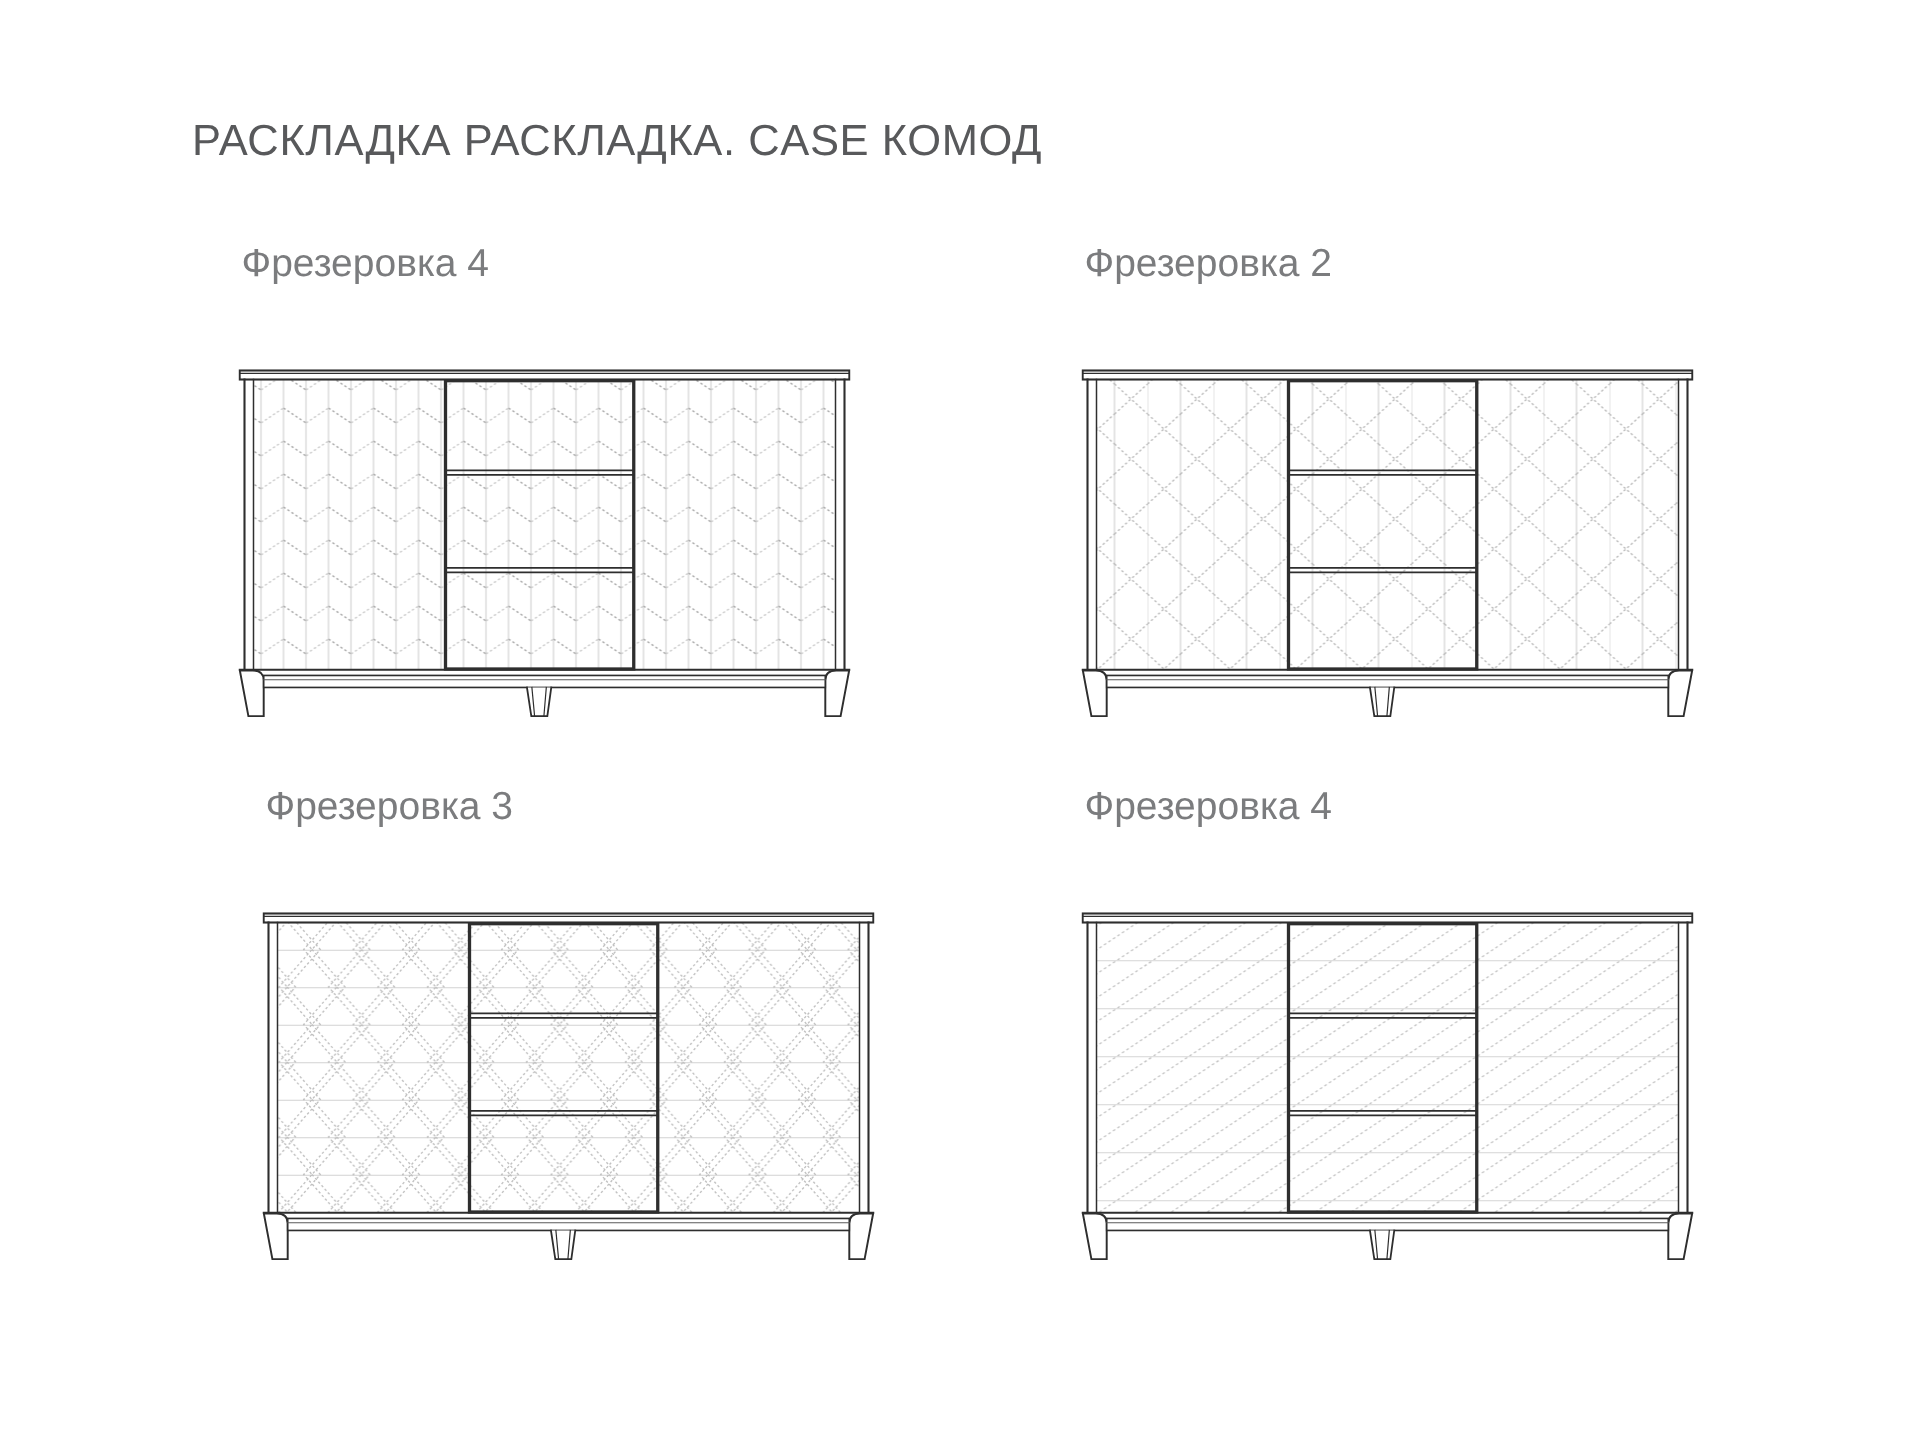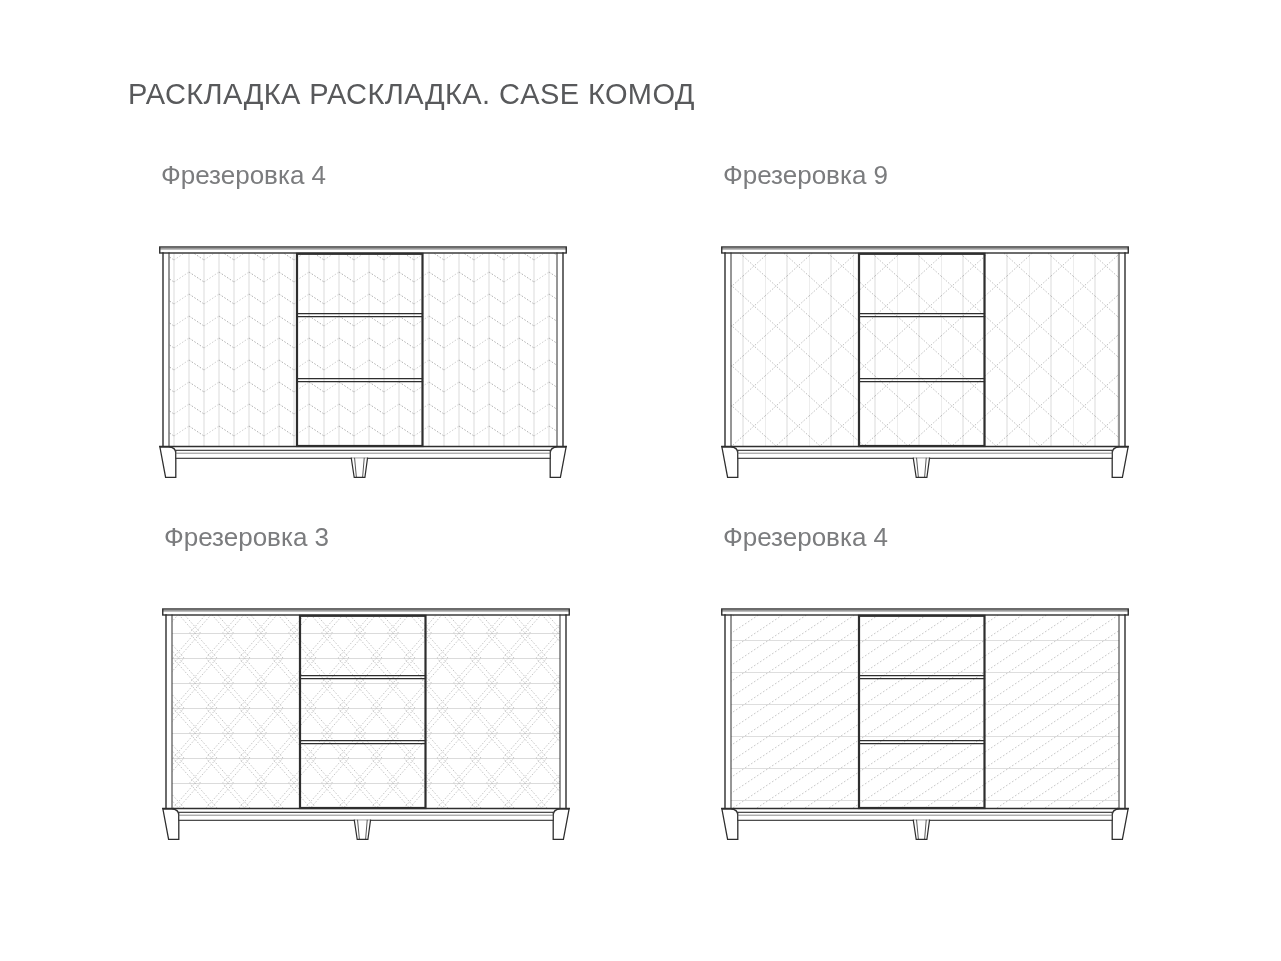--- a/index.html
+++ b/index.html
@@ -25,21 +25,21 @@
     position:absolute;left:2px;top:0;
     margin:0;
     font-size:26px;
     font-weight:400;
     color:#7b7c7e;
     white-space:nowrap;
   }
   .drawing{position:absolute;left:0;top:86px;width:408px;height:233px;}
   .v1{left:159px;top:160px;}
   .v2{left:721px;top:160px;}
-  .v3{left:162px;top:522px;}
+  .v3{left:175px;top:522px;}
   .v4{left:721px;top:522px;text-align:right;}
   svg{display:block;}
 </style>
 </head>
 <body>
 
 <div class="page">
 
   <h1 class="page-title">РАСКЛАДКА РАСКЛАДКА. CASE КОМОД</h1>
 
@@ -76,21 +76,21 @@
     <path d="M16.8 207.2H391.2" stroke="#5a5a5a" stroke-width="0.7"></path>
 
     <path d="M192.3 212.3L195.2 231.4L205.9 231.4L208.5 212.3" fill="#ffffff" stroke="#2e2e2e" stroke-width="1.2"></path>
     <path d="M195.6 212.3L197.4 231.4M205.2 212.3L203.6 231.4" stroke="#2e2e2e" stroke-width="0.8"></path>
   </g>
 </svg>
       </div>
   </section>
 
   <section class="variant v2">
-    <h2 class="variant-label">Фрезеровка 9</h2>
+    <h2 class="variant-label">Фрезеровка 2</h2>
     <div class="drawing">
         <svg width="408" height="233" viewBox="0 0 408 233">
   <defs>
             <pattern id="pat1" patternUnits="userSpaceOnUse" width="44" height="40">
       <path d="M0 0V40M22 0V40" stroke="#d2d2d2" stroke-width="0.8" fill="none"></path>
       <path d="M0 10L11 0L22 10M0 30L11 40L22 30M22 10L33 20L44 10M22 30L33 20L44 30" stroke="#b9b9b9" stroke-width="0.9" stroke-dasharray="1.6 1.6" fill="none"></path>
     </pattern>
           </defs>
   <g fill="none" stroke-linecap="square">
     <rect x="10" y="7" width="128" height="193.5" fill="url(#pat1)"></rect>

